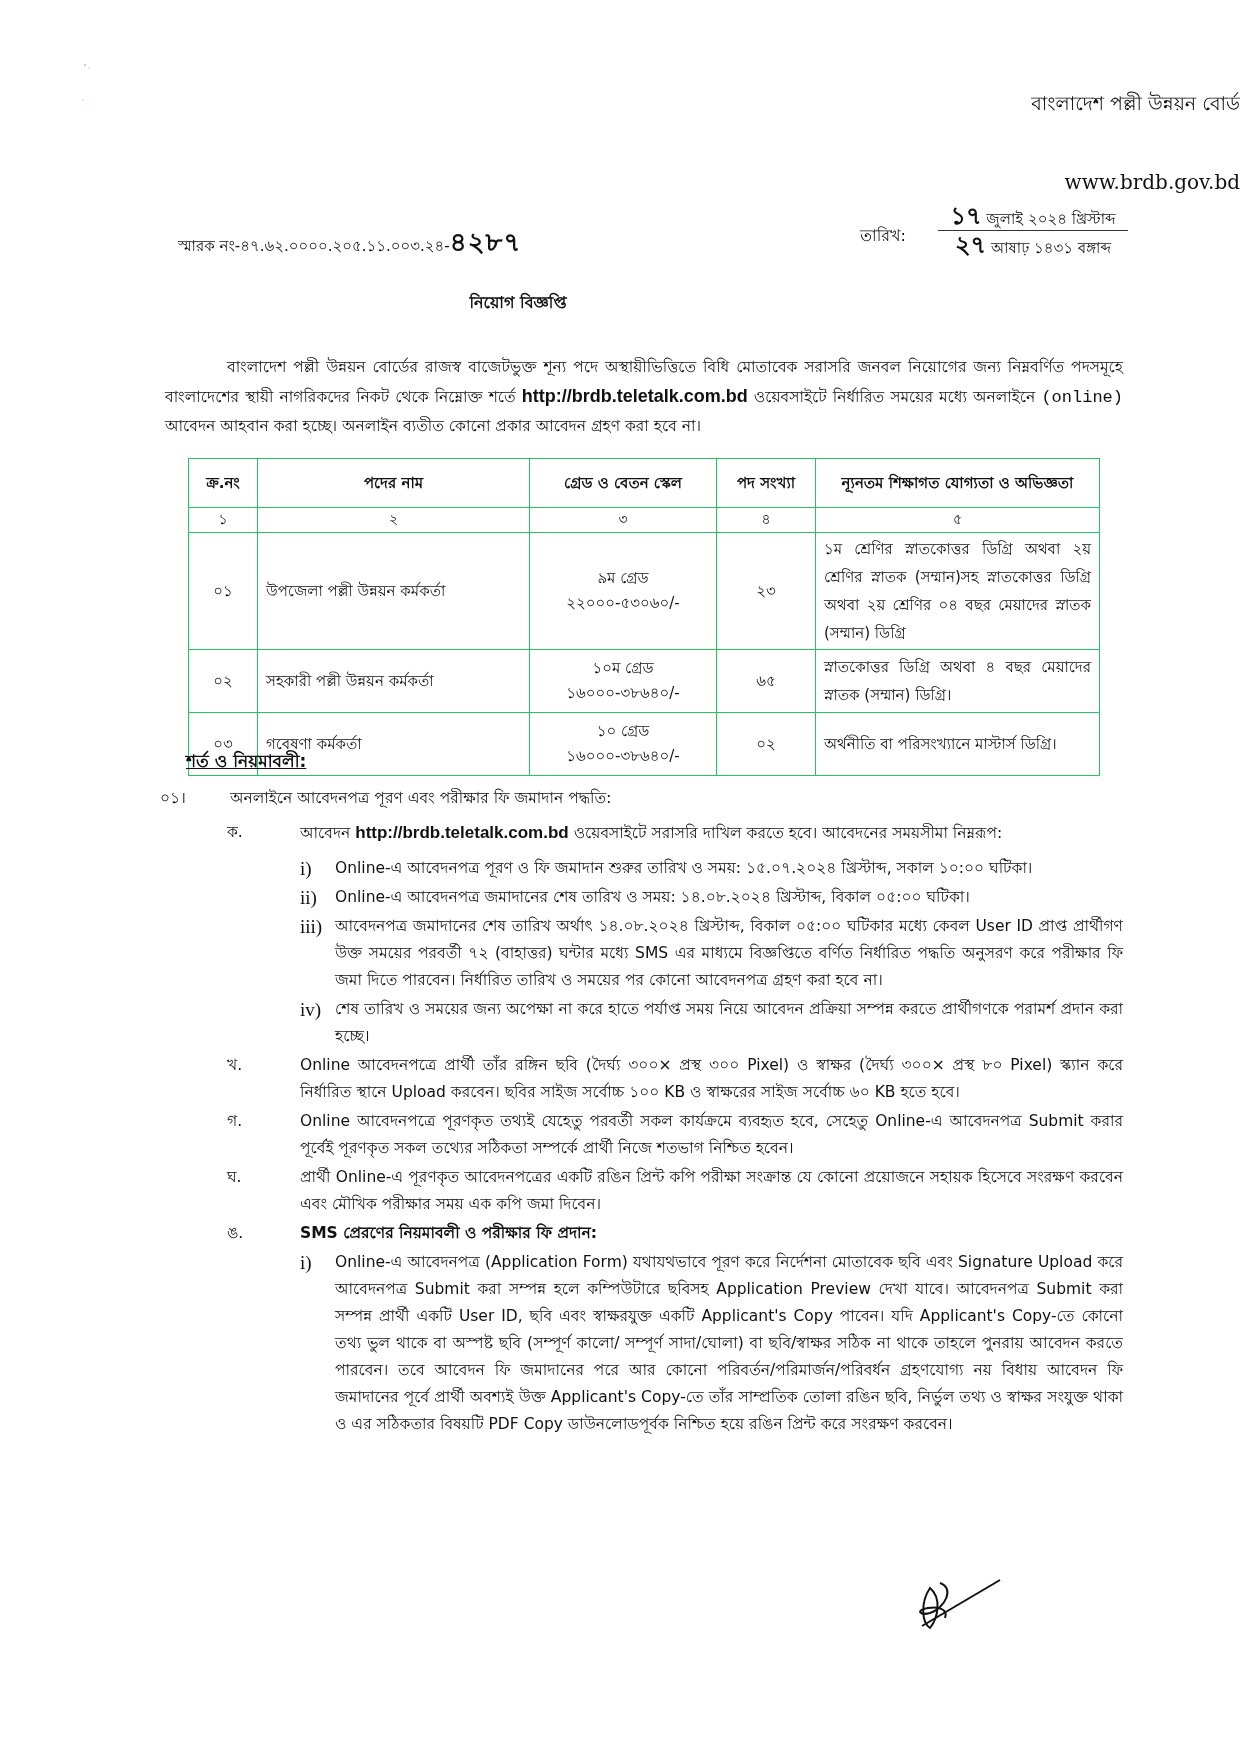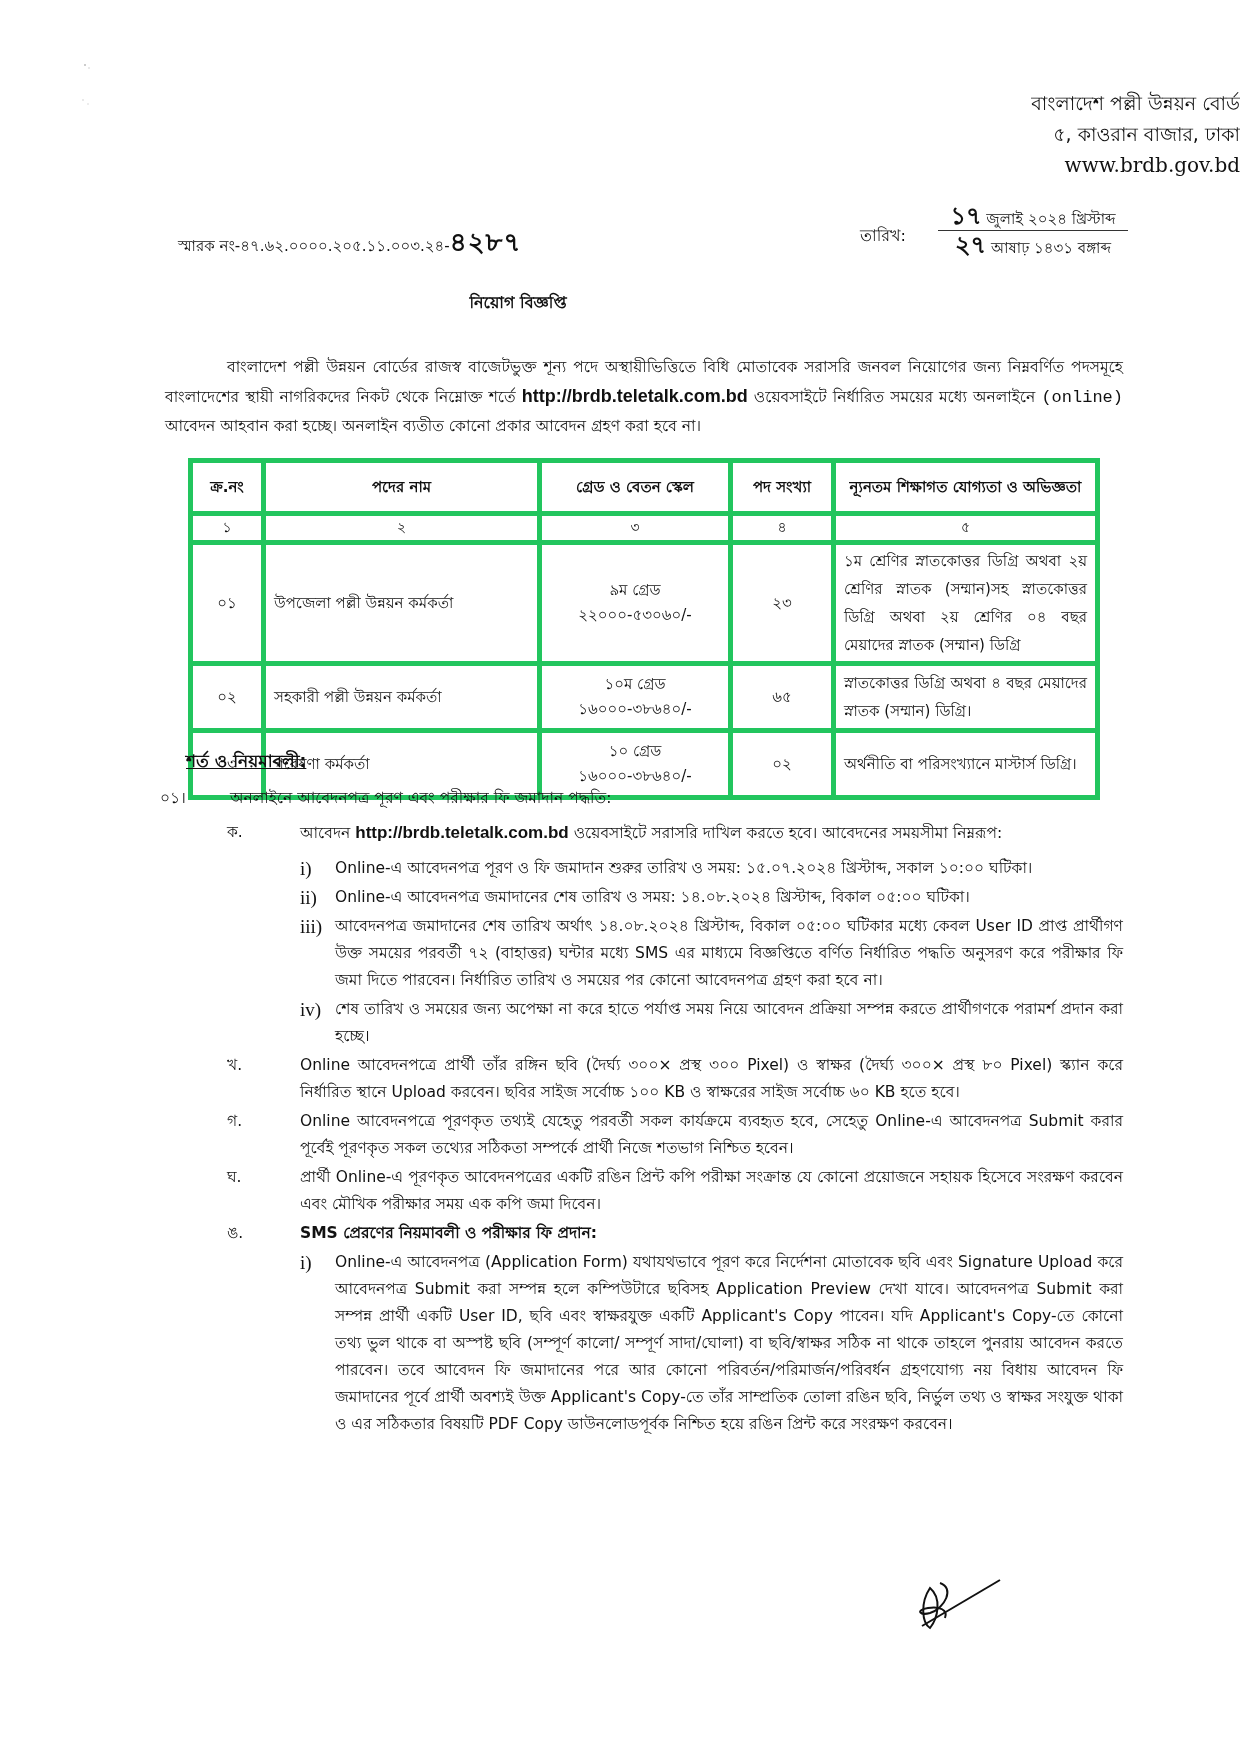--- a/index.html
+++ b/index.html
@@ -1,32 +1,32 @@
 <!DOCTYPE html>
 <html><head>
 <meta charset="utf-8">
 <style>
   html, body { margin:0; padding:0; background:#ffffff; }
   body { width:1240px; height:1755px; position:relative; overflow:hidden;
          font-family:"DejaVu Sans", "Liberation Sans", sans-serif; color:#111; }
   .abs { position:absolute; }
   .header { left:0; width:1240px; top:88px; text-align:right; font-size:19px; line-height:31px; }
-  .header .web { font-family:"DejaVu Serif", "Liberation Serif", serif; font-size:20px; }
+  .header .web { font-family:"DejaVu Serif", "Liberation Serif", serif; font-size:20px;margin-top:48px; }
   .memo { left:178px; top:222px; font-size:15px; white-space:nowrap; }
   .memo .hand { font-size:26px; font-weight:bold; font-family:"DejaVu Serif", serif; letter-spacing:1px; }
   .date-label { left:860px; top:223px; font-size:16px; }
   .date-box { left:938px; top:203px; width:190px; font-size:15px; }
   .date-box .row { height:26px; line-height:26px; text-align:center; white-space:nowrap; }
   .date-box .row .hand { font-size:24px; font-weight:bold; font-family:"DejaVu Serif", serif; }
   .date-box .rule { border-top:1.5px solid #333; margin:1px 0; }
   .title { left:0; width:1036px; top:290px; text-align:center; font-size:16px; font-weight:bold; }
   .intro { left:165px; width:958px; top:353px; font-size:15.5px; line-height:29px; text-align:justify; text-indent:62px; }
   .intro b { font-family:"Liberation Sans", sans-serif; font-size:18px; }
   table.posts { position:absolute; left:188px; top:458px; width:912px; border-collapse:collapse; font-size:15px; }
-  table.posts th, table.posts td { border:5px solid #22c55e; padding:2px 8px; vertical-align:middle;margin-left:48px; }
+  table.posts th, table.posts td { border:1px solid #22c55e; padding:2px 8px; vertical-align:middle;margin-left:48px; }
   table.posts th { height:44px; font-weight:bold; text-align:center; font-size:15px; }
   table.posts tr.num td { height:20px; text-align:center; padding:0; font-size:14px; }
   table.posts td.c { text-align:center; }
   table.posts td.qual { text-align:justify; line-height:28px; }
   table.posts tr.r1 td { height:84px; }
   table.posts tr.r2 td { height:58px; }
   table.posts tr.r3 td { height:58px; }
   .sec-head { left:165px; top:748px; font-size:17px; font-weight:bold; text-decoration:underline;margin-left:21px; }
   .content { left:160px; width:963px; top:785px; font-size:15.5px; line-height:27px; }
   .item { position:relative; margin-bottom:2px; }
@@ -49,21 +49,20 @@
 
 <svg class="abs specks" viewBox="0 0 30 60">
   <circle cx="5" cy="5" r="1" fill="#bbb"></circle>
     <circle cx="9" cy="8" r="0.8" fill="#ccc"></circle>
   <circle cx="3" cy="40" r="0.8" fill="#ccc"></circle>
     <circle cx="8" cy="44" r="0.7" fill="#ccc"></circle>
 </svg>
 
 <div class="abs header">
   <div>বাংলাদেশ পল্লী উন্নয়ন বোর্ড</div>
-  <div>৫, কাওরান বাজার, ঢাকা</div>
   <div class="web">www.brdb.gov.bd</div>
 </div>
 
 <div class="abs memo">
   <span>স্মারক নং-</span><span>৪৭.৬২.০০০০.২০৫.১১.০০৩.২৪-</span><span class="hand">৪২৮৭</span>
 </div>
 
 <div class="abs date-label">তারিখ:</div>
 <div class="abs date-box">
   <div class="row">

